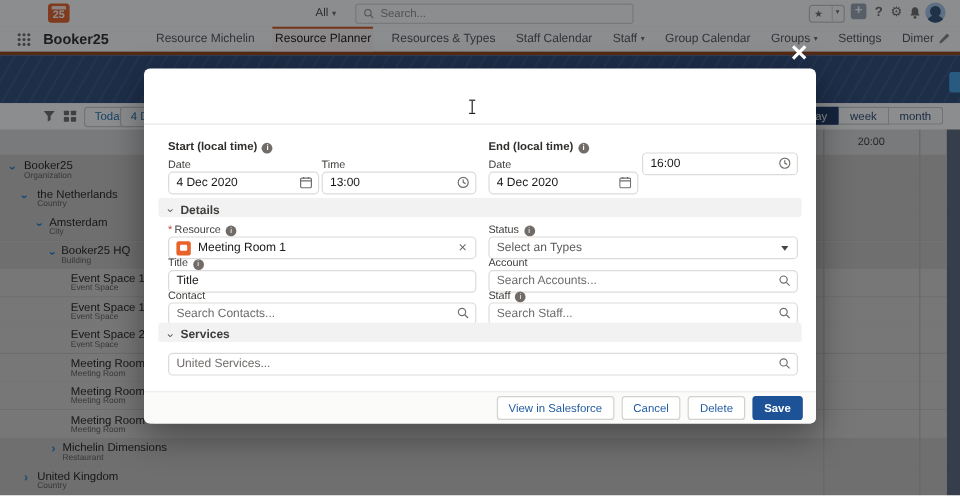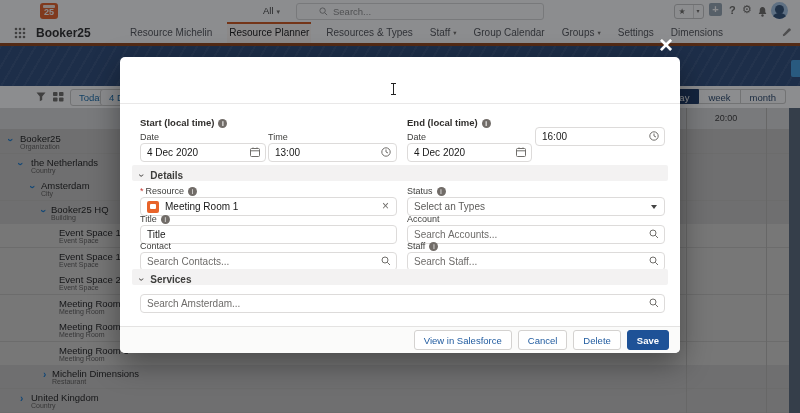--- a/index.html
+++ b/index.html
@@ -8,21 +8,21 @@
   .abs{position:absolute;}
 
   
   .g-row1{position:absolute;left:0;top:0;width:800px;height:22px;background:#fff;border-bottom:1px solid #ececec;}
   .logo{position:absolute;left:40px;top:3px;width:18px;height:16px;background:#e8632a;border-radius:3px;
         color:#fff;font-size:9px;font-weight:700;text-align:center;line-height:19px;}
   .logo:before{content:"";position:absolute;left:3px;top:2px;right:3px;height:3px;background:rgba(255,255,255,.85);border-radius:1px;}
   .scope{position:absolute;left:263px;top:4px;height:14px;font-size:9.5px;color:#444;line-height:14px;}
   .scope .car{font-size:7px;color:#706e6b;margin-left:3px;}
   .searchbox{position:absolute;left:296px;top:3px;width:224px;height:15px;border:1px solid #d9d9d9;border-radius:3px;
-             display:flex;align-items:center;padding-left:22px;gap:5px;background:#fff;}
+             display:flex;align-items:center;padding-left:6px;gap:5px;background:#fff;}
   .searchbox .ph{font-size:9.5px;color:#8e8e8e;}
   .starbox{position:absolute;left:674px;top:4px;width:28px;height:13px;border:1px solid #c9c9c9;border-radius:3px;
            display:flex;align-items:center;justify-content:space-around;background:#fff;}
   .starbox .st{font-size:8px;color:#706e6b;line-height:13px;}
   .starbox .car{font-size:6px;color:#706e6b;border-left:1px solid #ddd;padding-left:3px;line-height:13px;}
   .plusbox{position:absolute;left:709px;top:3px;width:13px;height:13px;border-radius:2px;background:#9aa8b6;
            color:#fff;font-size:11px;line-height:12px;text-align:center;font-weight:700;}
   .qmark{position:absolute;left:729px;top:4px;font-size:11px;font-weight:700;color:#706e6b;}
   .gear{position:absolute;left:742px;top:3px;font-size:11px;color:#706e6b;}
   .bell{position:absolute;left:757px;top:4px;}
@@ -167,20 +167,23 @@
     <div class="appname">Booker25</div>
     <div class="tabs">
       <div class="tab">
           <span>Resource Michelin</span>
         </div>
       <div class="tab active">
           <span>Resource Planner</span>
         </div>
       <div class="tab">
           <span>Resources &amp; Types</span>
+        </div>
+      <div class="tab">
+          <span>Staff Calendar</span>
         </div>
       <div class="tab">
           <span>Staff</span>
           <span class="car">▾</span>
         </div>
       <div class="tab">
           <span>Group Calendar</span>
         </div>
       <div class="tab">
           <span>Groups</span>
@@ -401,21 +404,21 @@
             <circle cx="4" cy="4" r="3" fill="none" stroke="#706e6b"></circle>
             <line x1="6.3" y1="6.3" x2="9" y2="9" stroke="#706e6b"></line>
           </svg></span>
     </div>
 
     <div class="mband" style="top:212px">
       <span class="bchev">›</span>
       <span>Services</span>
     </div>
     <div class="fld" style="left:20px;top:237px;width:511px">
-      <span class="ph">Search Amsterdam...</span>
+      <span class="ph">United Services...</span>
       <span class="fic"><svg width="10" height="10" viewBox="0 0 10 10">
             <circle cx="4" cy="4" r="3" fill="none" stroke="#706e6b"></circle>
             <line x1="6.3" y1="6.3" x2="9" y2="9" stroke="#706e6b"></line>
           </svg></span>
     </div>
 
     <div class="mfooter">
       <div class="btn">View in Salesforce</div>
       <div class="btn">Cancel</div>
       <div class="btn">Delete</div>

